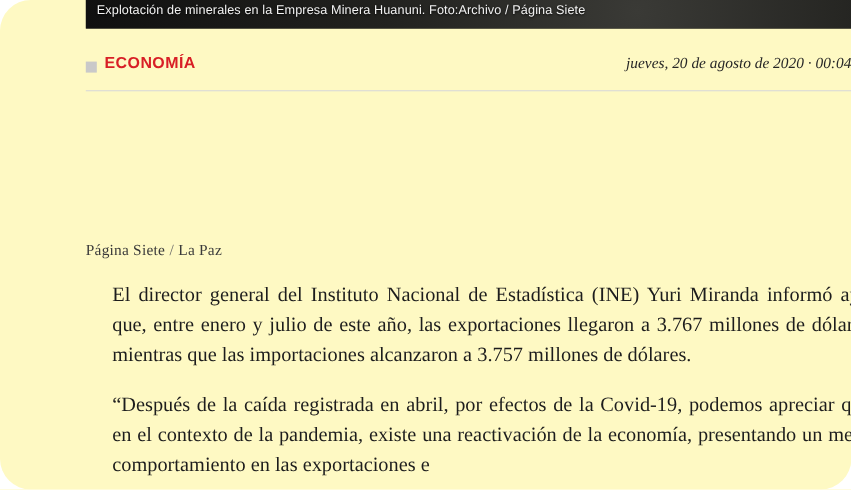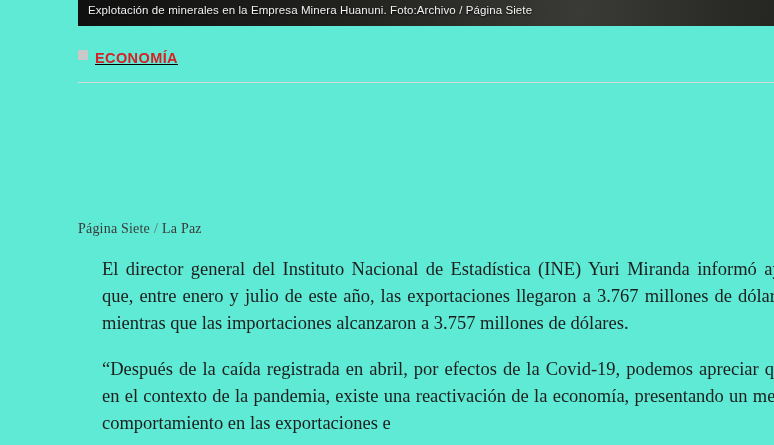--- a/index.html
+++ b/index.html
@@ -12,21 +12,22 @@
     background: #ffffff;
     font-family: "Liberation Serif", serif;
     overflow: hidden;
     position: relative;
   }
 
   .page {
     position: relative;
     width: 774px;
     height: 445px;
-    background: #5eead4;
+    background: #fef9c3;
+    border-radius: 28px;
   }
 
   
   .photo-strip {
     position: absolute;
     left: 78px;
     top: 0;
     width: 696px;
     height: 26px;
     background: #0c0c0c;
@@ -59,24 +60,23 @@
     top: 48px;
     width: 696px;
     height: 34px;
     border-bottom: 1px solid #d9d9d9;
     display: flex;
     align-items: flex-start;
     justify-content: space-between;
   }
   .section-wrap {
     display: flex;
-    align-items: flex-start;
+    align-items: flex-end;
     gap: 7px;
     padding-top: 2px;
-    text-decoration: underline;
   }
   .section-mark {
     width: 10px;
     height: 10px;
     background: #c9c9c9;
     display: inline-block;
   }
   .section-name {
     color: #d81f26;
     font-family: "Liberation Sans", sans-serif;
@@ -134,20 +134,21 @@
   <div class="photo-strip">
     <div class="photo-bg"></div>
     <div class="caption">Explotación de minerales en la Empresa Minera Huanuni. Foto:Archivo / Página Siete</div>
   </div>
 
   <div class="meta-row">
     <div class="section-wrap">
       <span class="section-mark"></span>
       <span class="section-name">ECONOMÍA</span>
     </div>
+    <div class="date-text">jueves, 20 de agosto de 2020 · 00:04</div>
   </div>
 
   <div class="byline">
     <span>Página Siete</span><span class="sep">/</span><span>La Paz</span>
   </div>
 
   <div class="body-col">
     <p class="para">El director general del Instituto Nacional de Estadística (INE) Yuri Miranda informó ayer que, entre enero y julio de este año, las exportaciones llegaron a 3.767 millones de dólares, mientras que las importaciones alcanzaron a 3.757 millones de dólares.</p>
     <p class="para">“Después de la caída registrada en abril, por efectos de la Covid-19, podemos apreciar que, en el contexto de la pandemia, existe una reactivación de la economía, presentando un mejor   comportamiento en las exportaciones e</p>
   </div>

